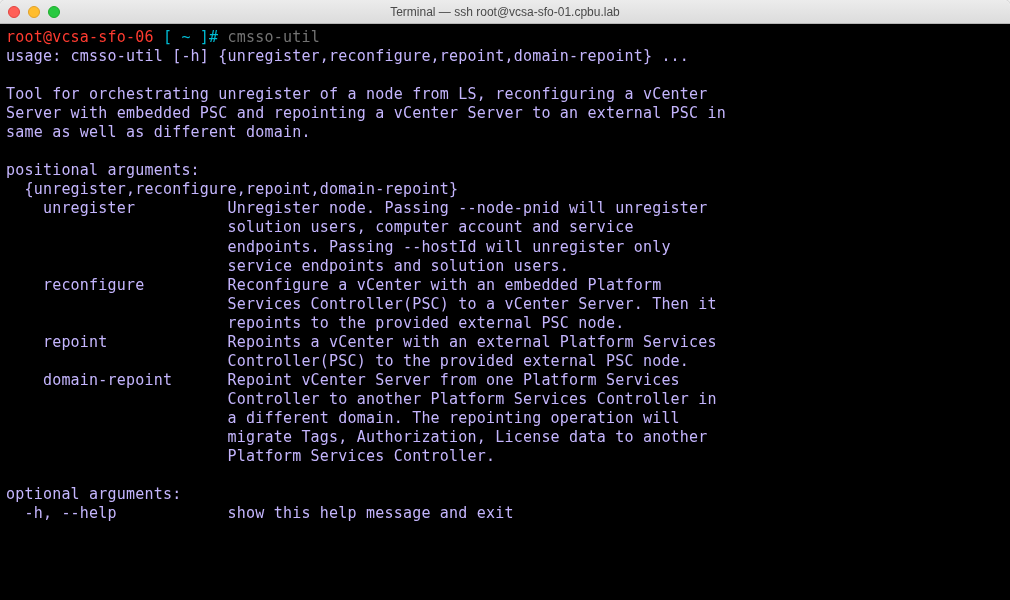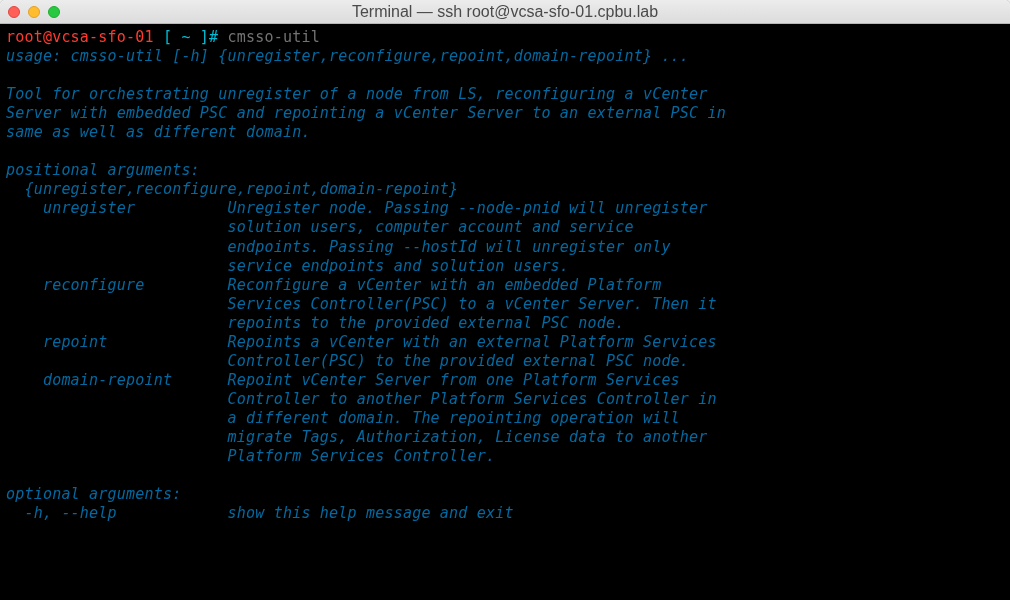--- a/index.html
+++ b/index.html
@@ -37,54 +37,54 @@
       height: 12px;
       border-radius: 50%;
     }
     .traffic-close { background: #ff5f57; border: 0.5px solid #e14540; }
     .traffic-min { background: #ffbd2e; border: 0.5px solid #e1a029; }
     .traffic-max { background: #28c940; border: 0.5px solid #1dad2c; }
     .titlebar-title {
       position: absolute;
       left: 0; right: 0;
       text-align: center;
-      font-size: 16px;
+      font-size: 12px;
       color: #4a4a4a;
       pointer-events: none;
     }
     .terminal {
       background: #000000;
       color: #ffffff;
       font-family: "Menlo", "Monaco", "Consolas", monospace;
       font-size: 15px;
       line-height: 1.27;
       padding: 4px 6px;
       height: calc(600px - 24px);
       overflow: hidden;
       white-space: pre;
       letter-spacing: 0.2px;
     }
     .prompt-user { color: #ff3b30; }
     .prompt-bracket { color: #00bcd4; }
     .prompt-cmd { color: #737373; }
-    .out { color: #0369a1; font-style: italic; }
+    .out { color: #c4b5fd; }
   </style>
 </head>
 <body>
 
 <div class="window">
   <div class="titlebar">
     <div class="traffic-lights">
       <div class="traffic-light traffic-close"></div>
       <div class="traffic-light traffic-min"></div>
       <div class="traffic-light traffic-max"></div>
     </div>
     <div class="titlebar-title">Terminal — ssh root@vcsa-sfo-01.cpbu.lab</div>
   </div>
-  <div class="terminal"><span class="prompt-user">root@vcsa-sfo-01</span><span class="prompt-bracket"> [ </span><span class="prompt-bracket">~</span><span class="prompt-bracket"> ]# </span><span class="prompt-cmd">cmsso-util</span>
+  <div class="terminal"><span class="prompt-user">root@vcsa-sfo-06</span><span class="prompt-bracket"> [ </span><span class="prompt-bracket">~</span><span class="prompt-bracket"> ]# </span><span class="prompt-cmd">cmsso-util</span>
 <span class="out">usage: cmsso-util [-h] {unregister,reconfigure,repoint,domain-repoint} ...
 
 Tool for orchestrating unregister of a node from LS, reconfiguring a vCenter
 Server with embedded PSC and repointing a vCenter Server to an external PSC in
 same as well as different domain.
 
 positional arguments:
   {unregister,reconfigure,repoint,domain-repoint}
     unregister          Unregister node. Passing --node-pnid will unregister
                         solution users, computer account and service

